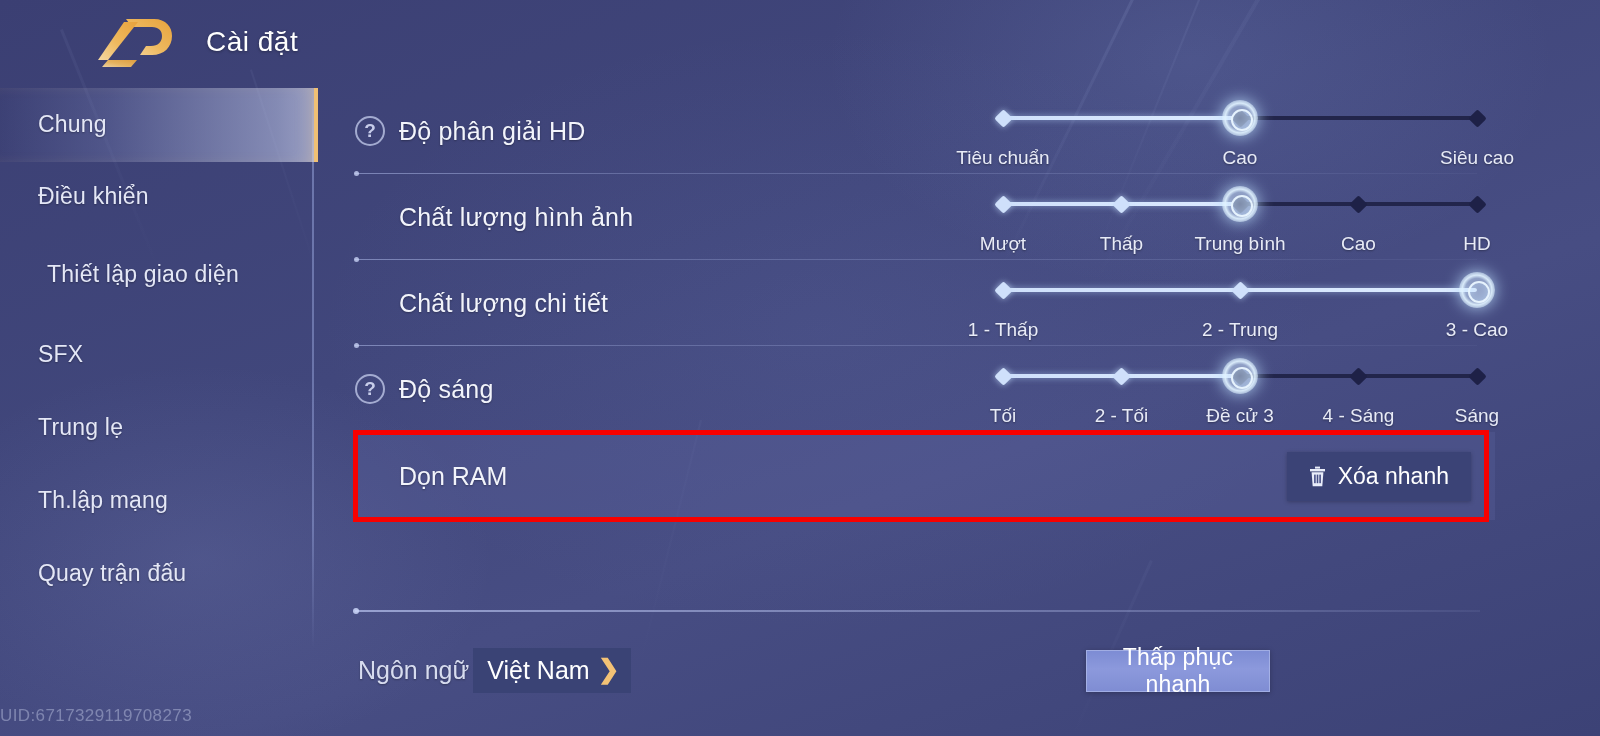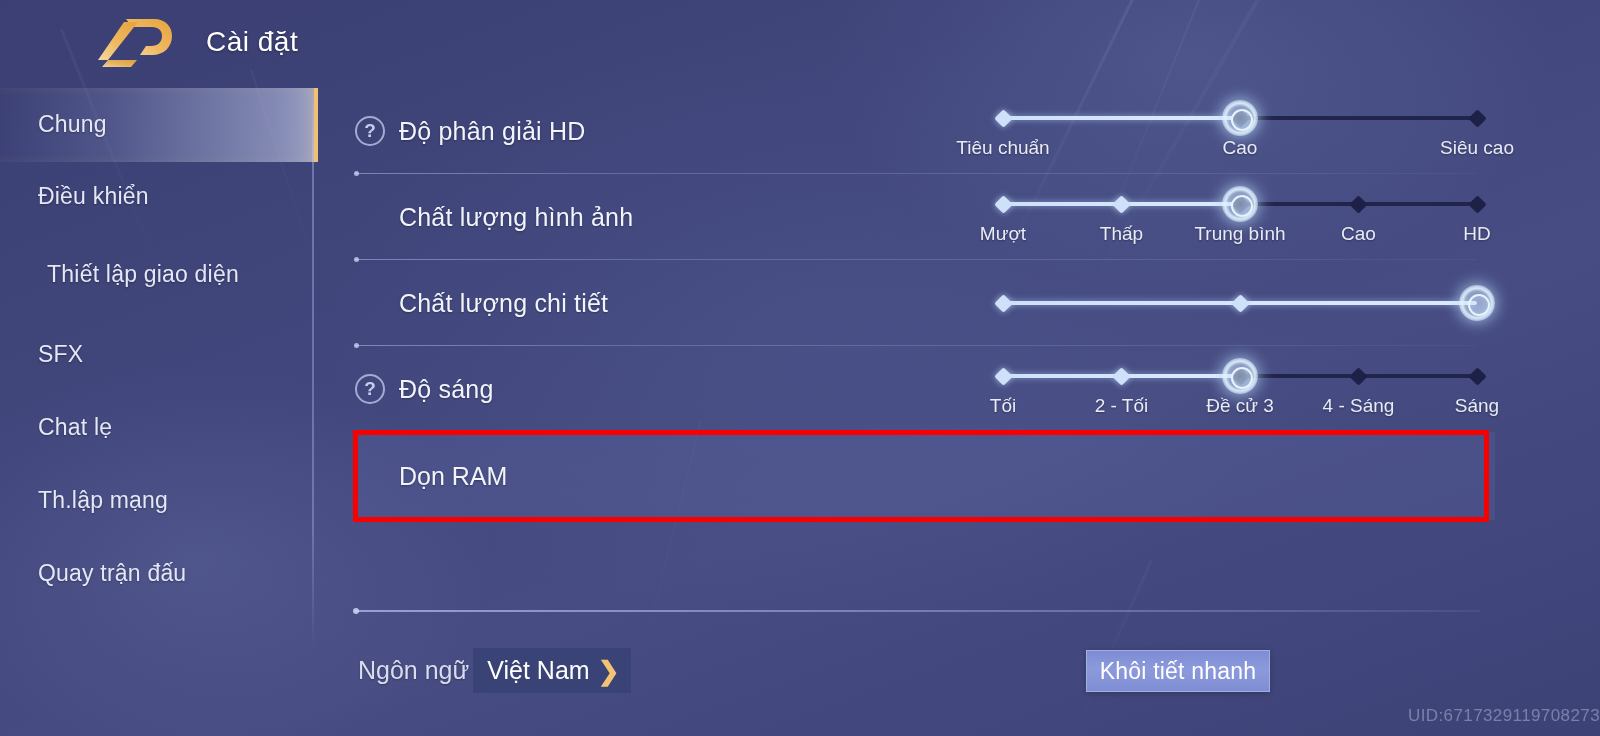--- a/index.html
+++ b/index.html
@@ -140,21 +140,21 @@
     box-shadow: 0 0 16px rgba(190,225,255,.85);
   }
   .handle::after {
     content: ""; position: absolute; left: 9px; top: 9px;
     width: 18px; height: 18px; border-radius: 50%;
     border: 2px solid rgba(234,246,255,0.95);
     background: rgba(196,224,252,0.35);
   }
   .tick-labels { position: relative; height: 26px; }
   .tick-label {
-    position: absolute; top: 2px;
+    position: absolute; top: 12px;
     transform: translateX(-50%);
     font-size: 19px; color: #e8ebf7;
     white-space: nowrap;
     text-shadow: 0 1px 2px rgba(0,0,0,.35);
   }
 
   
   .ram-row {
     position: relative; height: 88px;
     display: flex; align-items: center;
@@ -193,40 +193,40 @@
   }
   .lang-row {
     position: absolute; left: 358px; top: 648px;
     display: flex; align-items: center;
   }
   .lang-label {
     font-size: 25px; color: #d7dcef; text-shadow: 0 1px 2px rgba(0,0,0,.3);
   }
   .lang-pill {
     margin-left: 4px;
-    display: flex; align-items: center; gap: 8px;
+    display: flex; gap: 8px;
     background: rgba(58,66,116,0.92);
     padding: 8px 12px 8px 14px;
     color: #ffffff; font-size: 25px;
     border: none; cursor: pointer;
   }
   .chev { color: #f3c275; font-size: 26px; font-weight: bold; line-height: 1; }
   .restore-btn {
     position: absolute; left: 1086px; top: 650px;
     width: 184px; height: 42px;
     display: flex; align-items: center; justify-content: center;
     background: linear-gradient(to bottom, #7d8cd4 0%, #8c99dc 45%, #7f8dd3 100%);
     color: #ffffff; font-size: 23px; letter-spacing: .2px;
     border: 1px solid rgba(190,200,240,.55);
     cursor: pointer;
     box-shadow: 0 1px 5px rgba(0,0,0,.25);
   }
   .uid {
     position: absolute; left: 0; right: 0; top: 706px;
-    text-align: right;
+    text-align: left;
     font-size: 17px;
     color: rgba(205,212,238,0.42);
     letter-spacing: .4px;
   }
 </style>
 </head>
 <body>
 
 <div id="app">
 
@@ -265,21 +265,21 @@
     <div class="nav-item" style="height:70px;align-items:center;">
       <span class="label">Điều khiển</span>
     </div>
     <div class="nav-item" style="height:86px; padding-right:70px;justify-content:center;">
       <span class="label nav-sub">Thiết lập giao diện</span>
     </div>
     <div class="nav-item" style="height:73px;">
       <span class="label">SFX</span>
     </div>
     <div class="nav-item" style="height:73px;">
-      <span class="label">Chat lẹ</span>
+      <span class="label">Trung lẹ</span>
     </div>
     <div class="nav-item" style="height:73px;">
       <span class="label">Th.lập mạng</span>
     </div>
     <div class="nav-item" style="height:73px;">
       <span class="label">Quay trận đấu</span>
     </div>
   </div>
 
   <div class="main">
@@ -340,20 +340,25 @@
         <div class="row-label">Chất lượng chi tiết</div>
       </div>
       <div class="slider-wrap">
         <div class="track-area">
           <div class="track-bg"></div>
           <div class="track-fill" style="width:100%"></div>
           <div class="tick on" style="left:0%"></div>
           <div class="tick on" style="left:50%"></div>
           <div class="handle" style="left:100%"></div>
         </div>
+        <div class="tick-labels">
+          <div class="tick-label" style="left:0%">1 - Thấp</div>
+          <div class="tick-label" style="left:50%">2 - Trung</div>
+          <div class="tick-label" style="left:100%">3 - Cao</div>
+        </div>
       </div>
       <div class="row-divider"></div>
     </div>
 
     <div class="setting-row">
       <div class="row-left">
         <div class="help-icon">?</div>
         <div class="row-label">Độ sáng</div>
       </div>
       <div class="slider-wrap">
@@ -373,33 +378,46 @@
           <div class="tick-label" style="left:50%">Đề cử 3</div>
           <div class="tick-label" style="left:75%">4 - Sáng</div>
           <div class="tick-label" style="left:100%">Sáng</div>
         </div>
       </div>
     </div>
 
     <div class="ram-row">
       <div class="ram-highlight"></div>
       <div class="ram-label">Dọn RAM</div>
+      <button class="ram-btn">
+        <span class="trash-icon">
+          <svg width="17" height="21" viewBox="0 0 17 21">
+            <rect x="1" y="3" width="15" height="2.4" fill="#e9edfa"></rect>
+            <rect x="6" y="0.6" width="5" height="2" fill="#e9edfa"></rect>
+            <path d="M2.6 6.2 h11.8 l-1.1 14 h-9.6 Z" fill="#e9edfa"></path>
+            <rect x="5.1" y="8.6" width="1.6" height="8.6" fill="#474f86"></rect>
+            <rect x="7.7" y="8.6" width="1.6" height="8.6" fill="#474f86"></rect>
+            <rect x="10.3" y="8.6" width="1.6" height="8.6" fill="#474f86"></rect>
+          </svg>
+        </span>
+        <span>Xóa nhanh</span>
+      </button>
     </div>
 
   </div>
 
   <div class="bottom-divider"></div>
 
   <div class="lang-row">
     <span class="lang-label">Ngôn ngữ</span>
     <button class="lang-pill">
       <span>Việt Nam</span>
       <span class="chev">❯</span>
     </button>
   </div>
 
   <button class="restore-btn">
-    <span>Khôi tiết nhanh</span>
+    <span>Thấp phục nhanh</span>
   </button>
 
   <div class="uid">UID:6717329119708273</div>
 
 </div>
 
 </body></html>

